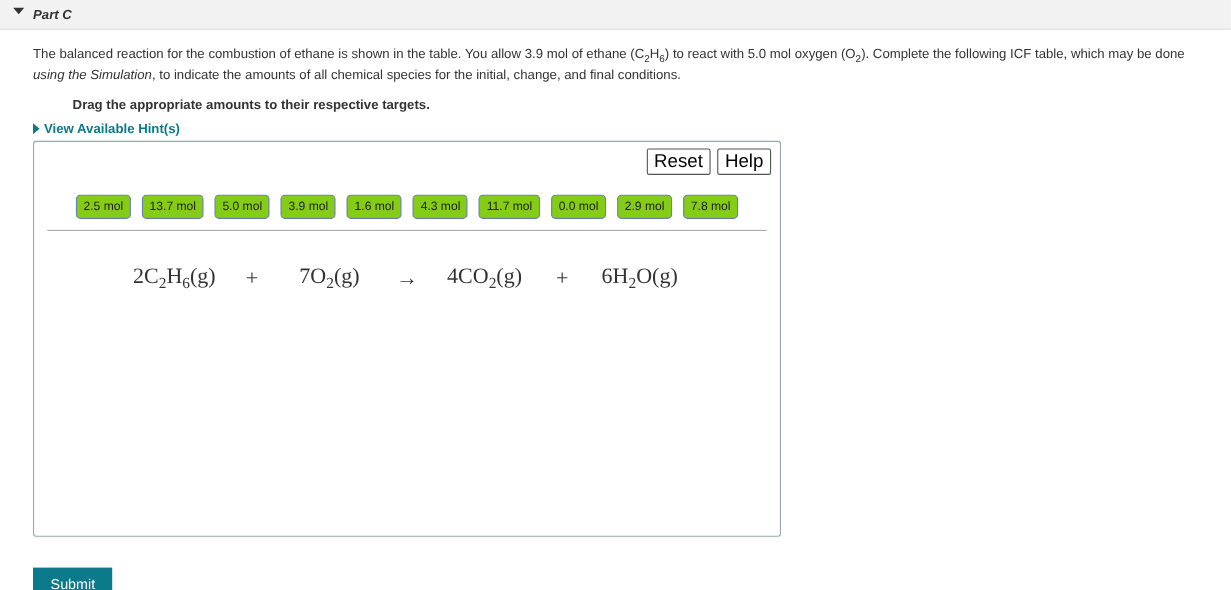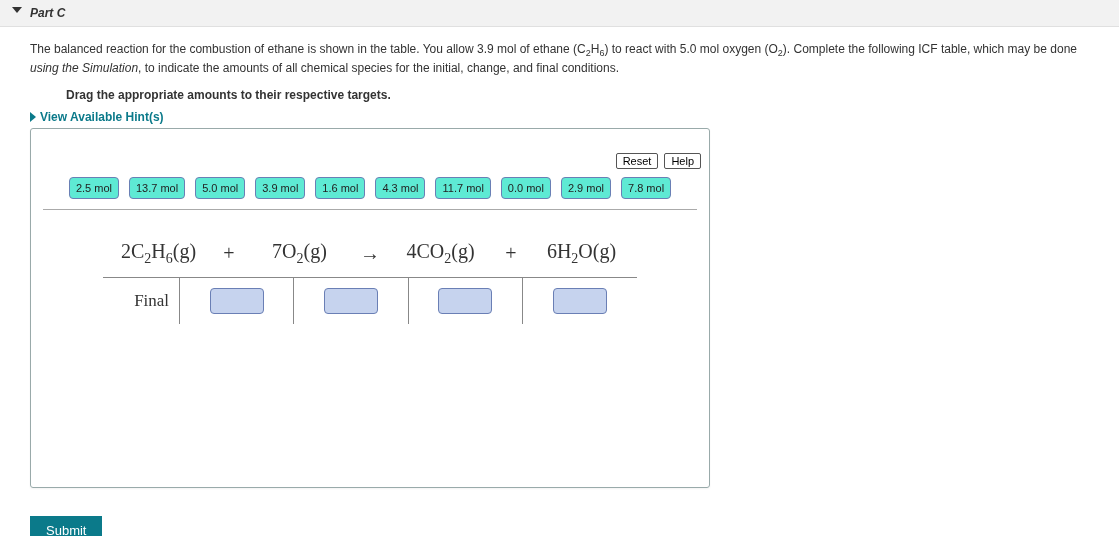--- a/index.html
+++ b/index.html
@@ -9,23 +9,23 @@
   .partbar .caret { position:absolute; left:12px; top:7px; width:0; height:0; border-left:5px solid transparent; border-right:5px solid transparent; border-top:6px solid #333; }
   .body { padding:14px 12px 10px 30px; }
   .prompt { font-size:12px; line-height:1.45; margin-bottom:10px; }
   .prompt sub { font-size:0.75em; }
   .prompt .sim-em { font-style:italic; }
   .instr { font-weight:bold; font-size:12px; margin-bottom:8px;margin-left:36px; }
   .hints { color:#0b7a8a; font-size:12px; font-weight:bold; cursor:pointer; margin-bottom:4px; display:flex; align-items:center; gap:4px;}
   .hint-caret { width:0; height:0; border-top:5px solid transparent; border-bottom:5px solid transparent; border-left:6px solid #0b7a8a; }
   .panel { border:1px solid #9aa; border-radius:3px; padding:12px 12px 30px 12px; width:680px; position:relative; min-height:360px; box-shadow:0 1px 2px rgba(0,0,0,0.05);}
   .panel-top { position:absolute; right:8px; top:6px; display:flex; gap:6px;}
-  .tinybtn { font-size:11px; border:1px solid #555; background:#fff; padding:1px 6px; border-radius:2px; cursor:pointer;margin-top:18px;}
+  .tinybtn { font-size:17px; border:1px solid #555; background:#fff; padding:1px 6px; border-radius:2px; cursor:pointer;}
   .chips { margin-top:30px; padding:6px 0 10px 0; border-bottom:1px solid #aaa; display:flex; gap:10px; justify-content:center;}
-  .chip { background:#5eead4; border:1px solid #6a7fb5; border-radius:4px; padding:4px 6px; font-size:11px; color:#222; cursor:grab; min-width:46px; text-align:center; }
+  .chip { background:#84cc16; border:1px solid #6a7fb5; border-radius:4px; padding:4px 6px; font-size:11px; color:#222; cursor:grab; min-width:46px; text-align:center; }
   .eqwrap { margin-top:24px; padding:0 60px; }
   .equation-row { display:flex; align-items:center; justify-content:center; font-family:'Times New Roman', serif; font-size:20px; }
   .equation-row .cell { flex:1; text-align:center; padding:6px 0; }
   .equation-row .op { width:30px; text-align:center; font-size:20px;}
   .equation-row sub { font-size:0.7em; }
   .table { border-collapse:collapse; width:100%; margin-top:4px;}
   .table td.labelcell { font-family:'Times New Roman', serif; font-size:17px; text-align:right; padding:10px 10px 10px 0; border-top:1px solid #888; border-right:1px solid #888; width:80px;}
   .table td.valcell { border-top:1px solid #888; border-left:0; text-align:center; padding:10px 4px; width:120px; position:relative;}
   .table td.valcell + td.valcell {}
   .table tr td.valcell:not(:last-child) { border-right:1px solid #888; }
@@ -79,27 +79,20 @@
           <div class="op">+</div>
           <div class="cell"><span>7O</span><sub>2</sub><span>(g)</span></div>
           <div class="op">→</div>
           <div class="cell"><span>4CO</span><sub>2</sub><span>(g)</span></div>
           <div class="op">+</div>
           <div class="cell"><span>6H</span><sub>2</sub><span>O(g)</span></div>
         </div>
 
         <table class="table">
           <tbody>
-          <tr>
-            <td class="labelcell">Final</td>
-            <td class="valcell"><span class="slot"></span></td>
-            <td class="valcell"><span class="slot"></span></td>
-            <td class="valcell"><span class="slot"></span></td>
-            <td class="valcell"><span class="slot"></span></td>
-          </tr>
         </tbody>
           </table>
       </div>
     </div>
   </div>
 
   <div class="submit-row">
     <button class="submitbtn">Submit</button>
   </div>
 </div>

